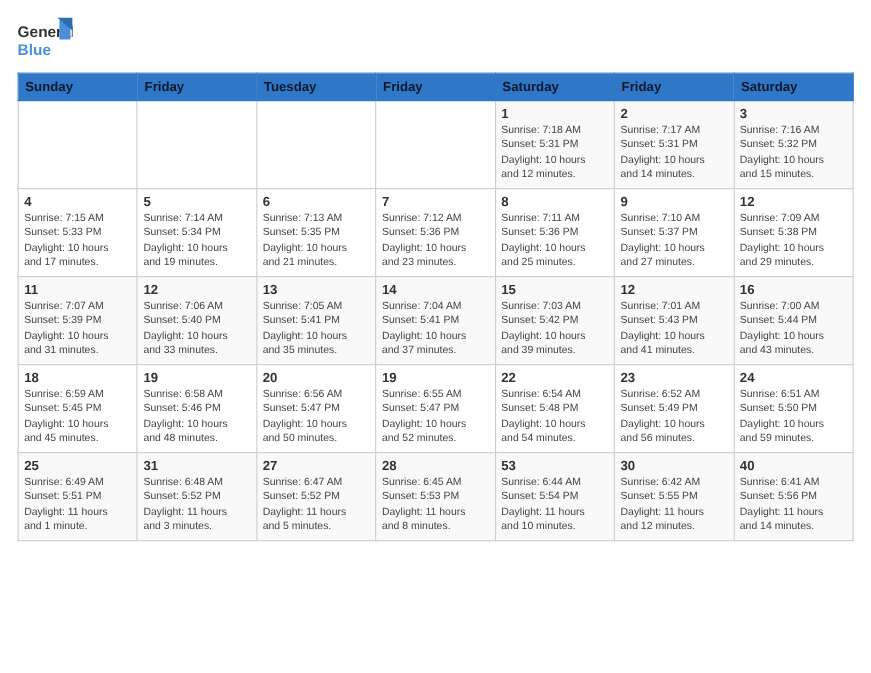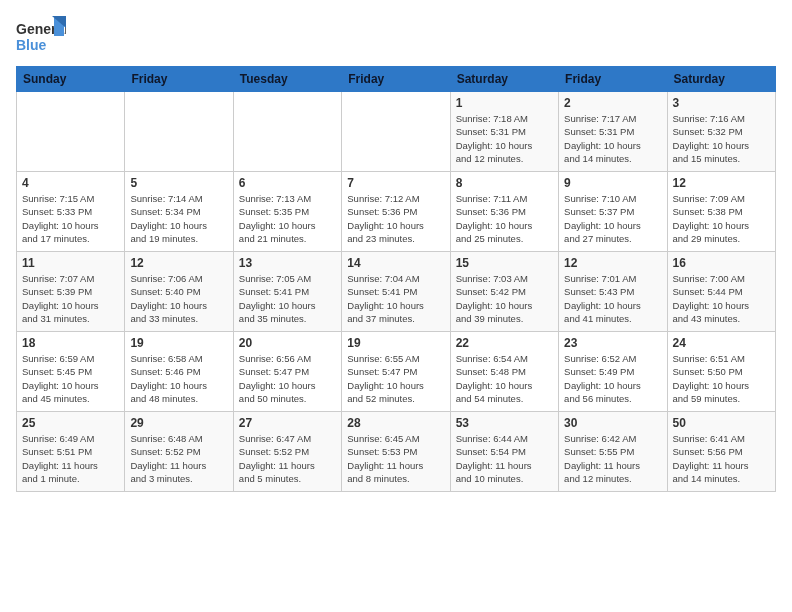--- a/index.html
+++ b/index.html
@@ -215,38 +215,38 @@
           <span class="day-number">24</span>
           <div class="day-info">Sunrise: 6:51 AM<br>Sunset: 5:50 PM<br>Daylight: 10 hours<br>and 59 minutes.</div>
         </td>
       </tr>
       <tr>
         <td>
           <span class="day-number">25</span>
           <div class="day-info">Sunrise: 6:49 AM<br>Sunset: 5:51 PM<br>Daylight: 11 hours<br>and 1 minute.</div>
         </td>
         <td>
-          <span class="day-number">29</span>
+          <span class="day-number">31</span>
           <div class="day-info">Sunrise: 6:48 AM<br>Sunset: 5:52 PM<br>Daylight: 11 hours<br>and 3 minutes.</div>
         </td>
         <td>
           <span class="day-number">27</span>
           <div class="day-info">Sunrise: 6:47 AM<br>Sunset: 5:52 PM<br>Daylight: 11 hours<br>and 5 minutes.</div>
         </td>
         <td>
           <span class="day-number">28</span>
           <div class="day-info">Sunrise: 6:45 AM<br>Sunset: 5:53 PM<br>Daylight: 11 hours<br>and 8 minutes.</div>
         </td>
         <td>
           <span class="day-number">53</span>
           <div class="day-info">Sunrise: 6:44 AM<br>Sunset: 5:54 PM<br>Daylight: 11 hours<br>and 10 minutes.</div>
         </td>
         <td>
           <span class="day-number">30</span>
           <div class="day-info">Sunrise: 6:42 AM<br>Sunset: 5:55 PM<br>Daylight: 11 hours<br>and 12 minutes.</div>
         </td>
         <td>
-          <span class="day-number">50</span>
+          <span class="day-number">40</span>
           <div class="day-info">Sunrise: 6:41 AM<br>Sunset: 5:56 PM<br>Daylight: 11 hours<br>and 14 minutes.</div>
         </td>
       </tr>
     </tbody>
 </table>
 
 </body></html>

